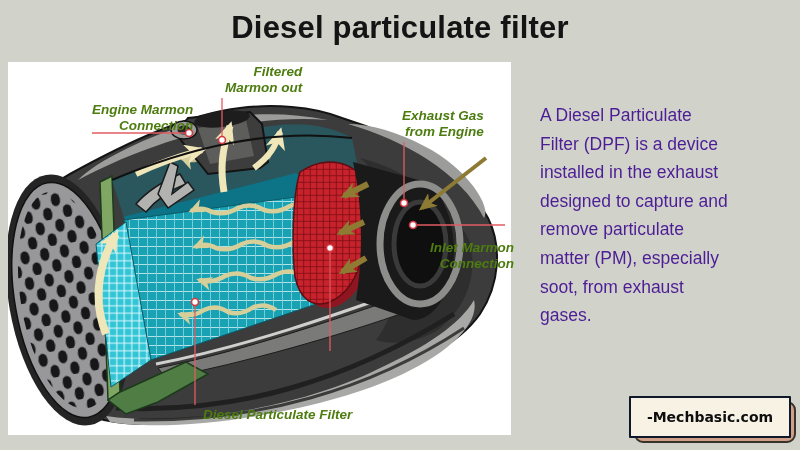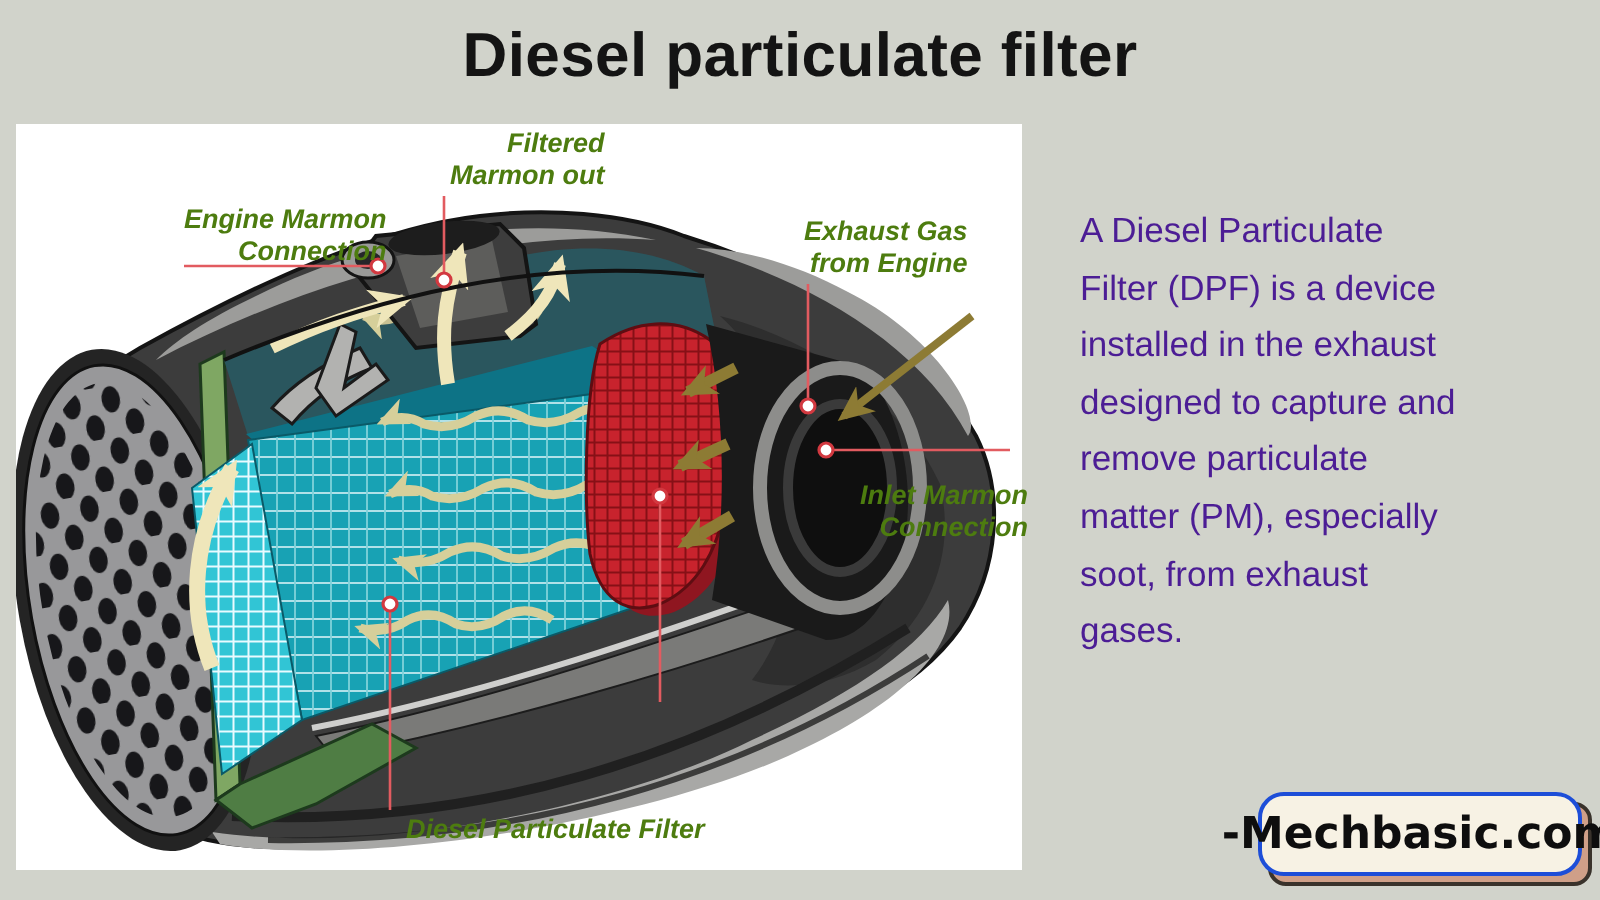--- a/index.html
+++ b/index.html
@@ -34,23 +34,23 @@
     position:absolute;left:540px;top:101px;width:245px;
     color:#4c1d95;font-size:17.5px;
   }
   .description .dline{height:28.6px;line-height:28.6px;white-space:nowrap;}
   .badge-shadow{
     position:absolute;left:634px;top:401px;width:158px;height:38px;
     background:#cf9f88;border:2px solid #39322b;border-radius:9px;
   }
   .badge{
     position:absolute;left:629px;top:396px;width:158px;height:38px;
-    background:#f7f2e4;border:2px solid #1d4ed8;border-radius:13px;
+    background:#f7f2e4;border:2px solid #0f172a;border-radius:1px;
     display:flex;align-items:center;justify-content:center;
-    font-family:"DejaVu Sans",sans-serif;font-weight:bold;font-size:22px;color:#0e0e0e;
+    font-family:"DejaVu Sans",sans-serif;font-weight:bold;font-size:14px;color:#0e0e0e;
     white-space:nowrap;
   }
 </style>
 </head>
 <body>
 
 <div class="page-title">Diesel particulate filter</div>
 
 <div class="panel">
 

